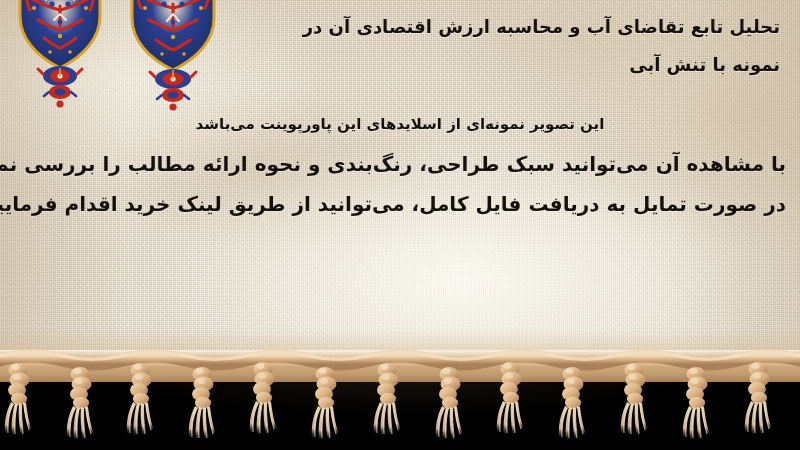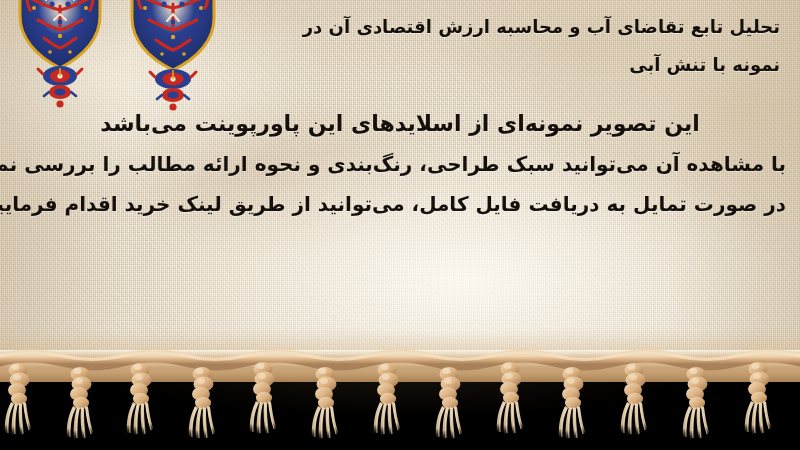--- a/index.html
+++ b/index.html
@@ -75,21 +75,21 @@
   }
 
   .body{
     position:absolute;right:14px;top:104px;width:772px;
     direction:rtl;text-align:center;
     font-family:"DejaVu Sans","Liberation Sans",sans-serif;
     font-weight:bold;color:#15100b;
     text-shadow:0 1px 0 rgba(255,255,255,.42);
   }
   .body .ln{font-size:21px;line-height:40px;white-space:nowrap;}
-  .body .ln.l1{font-size:22px;}
+  .body .ln.l1{font-size:15px;}
   .body .ln.l2{font-size:20px;}
   .body .ln.l3{font-size:20px;}
 
   
   .blackbase{
     position:absolute;left:0;top:366px;width:800px;height:84px;
     background:
       radial-gradient(ellipse 420px 60px at 50% 10%, rgba(40,30,20,.55) 0%, rgba(0,0,0,0) 70%),
       #000;
   }

